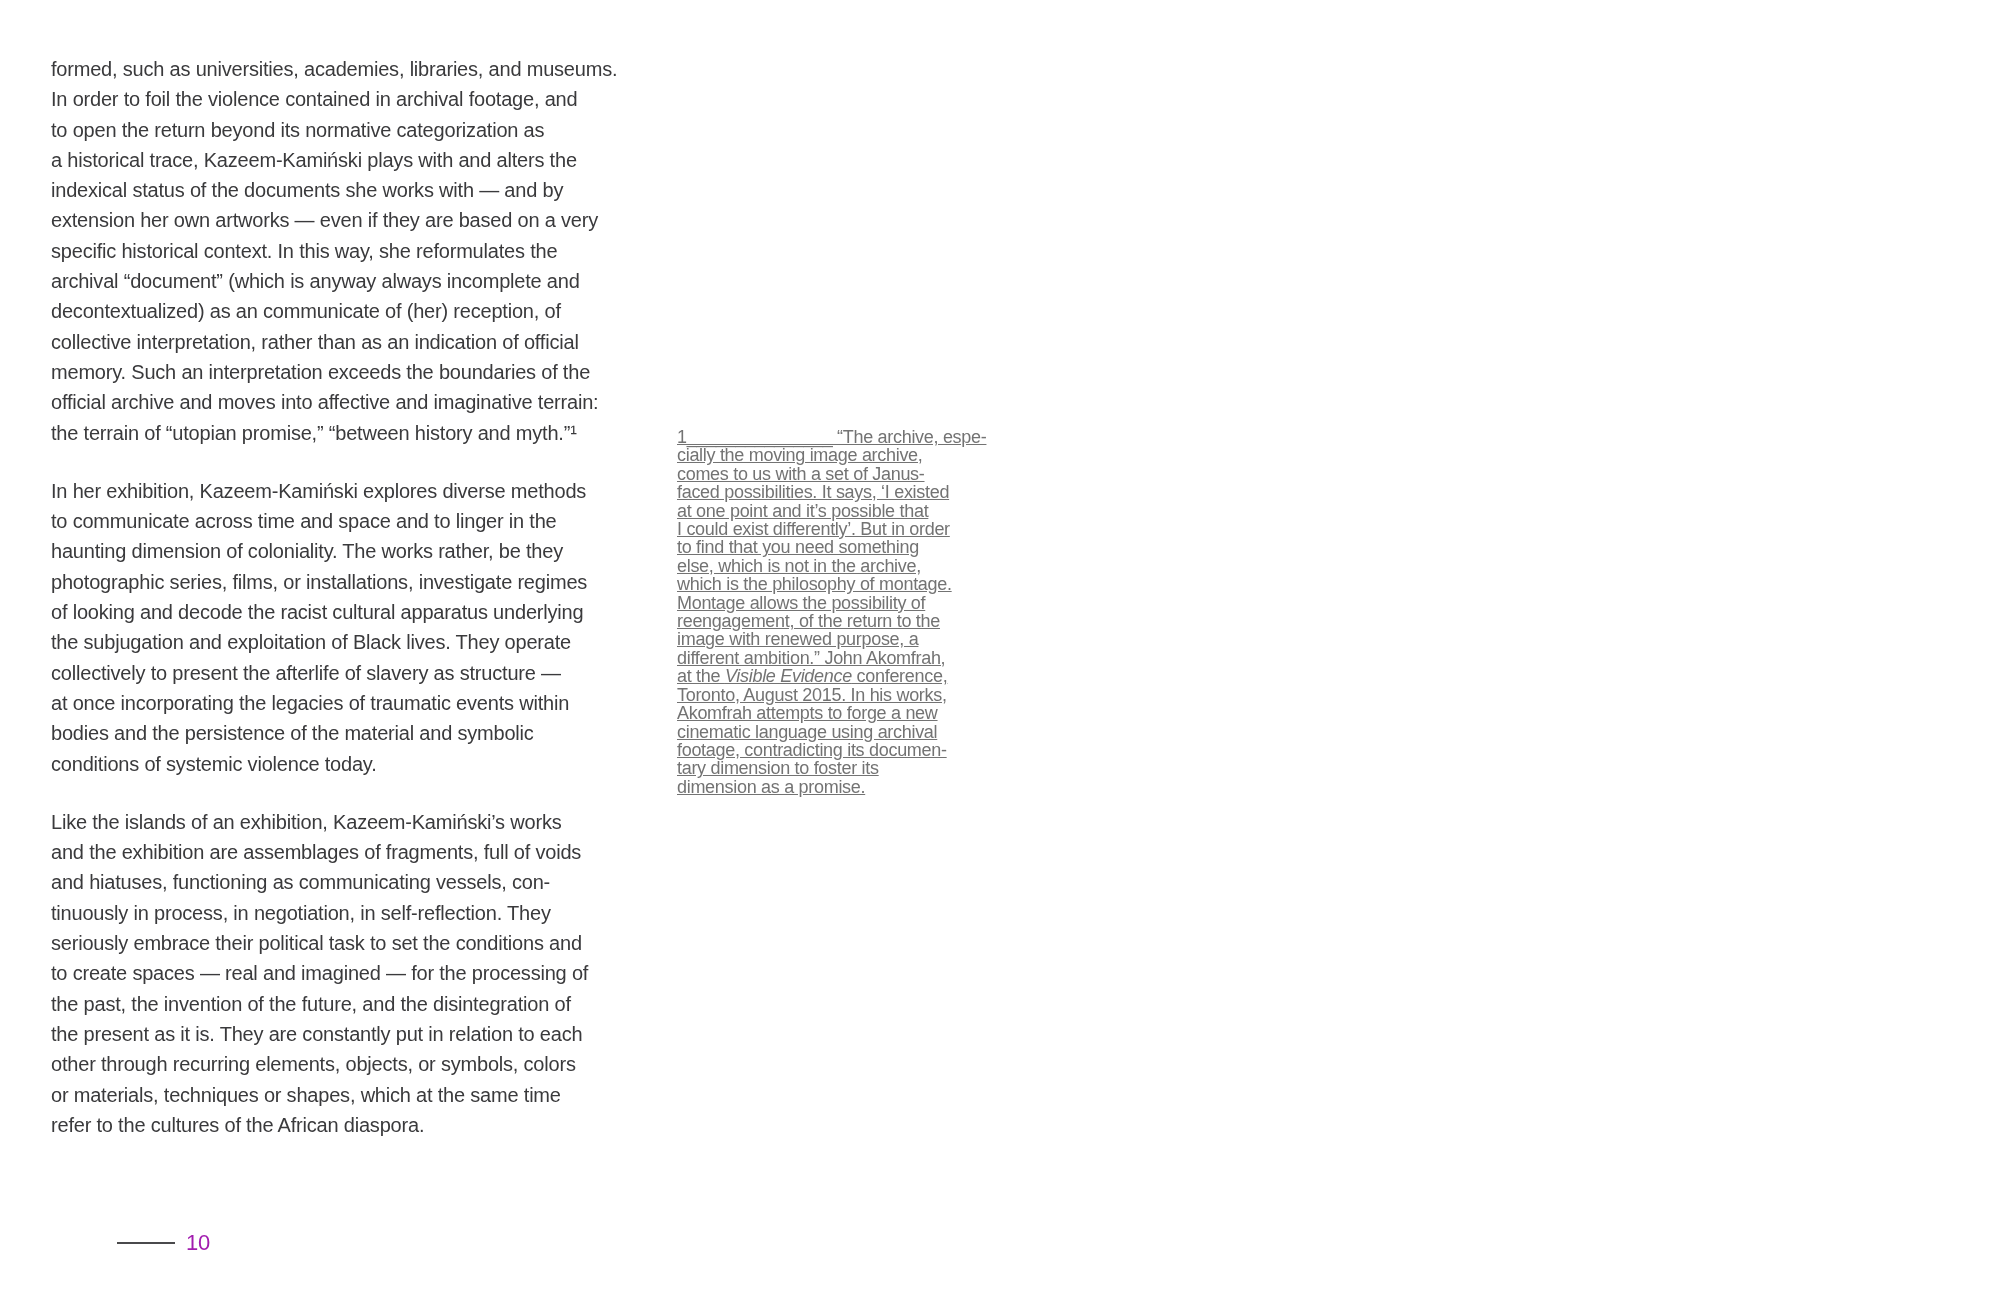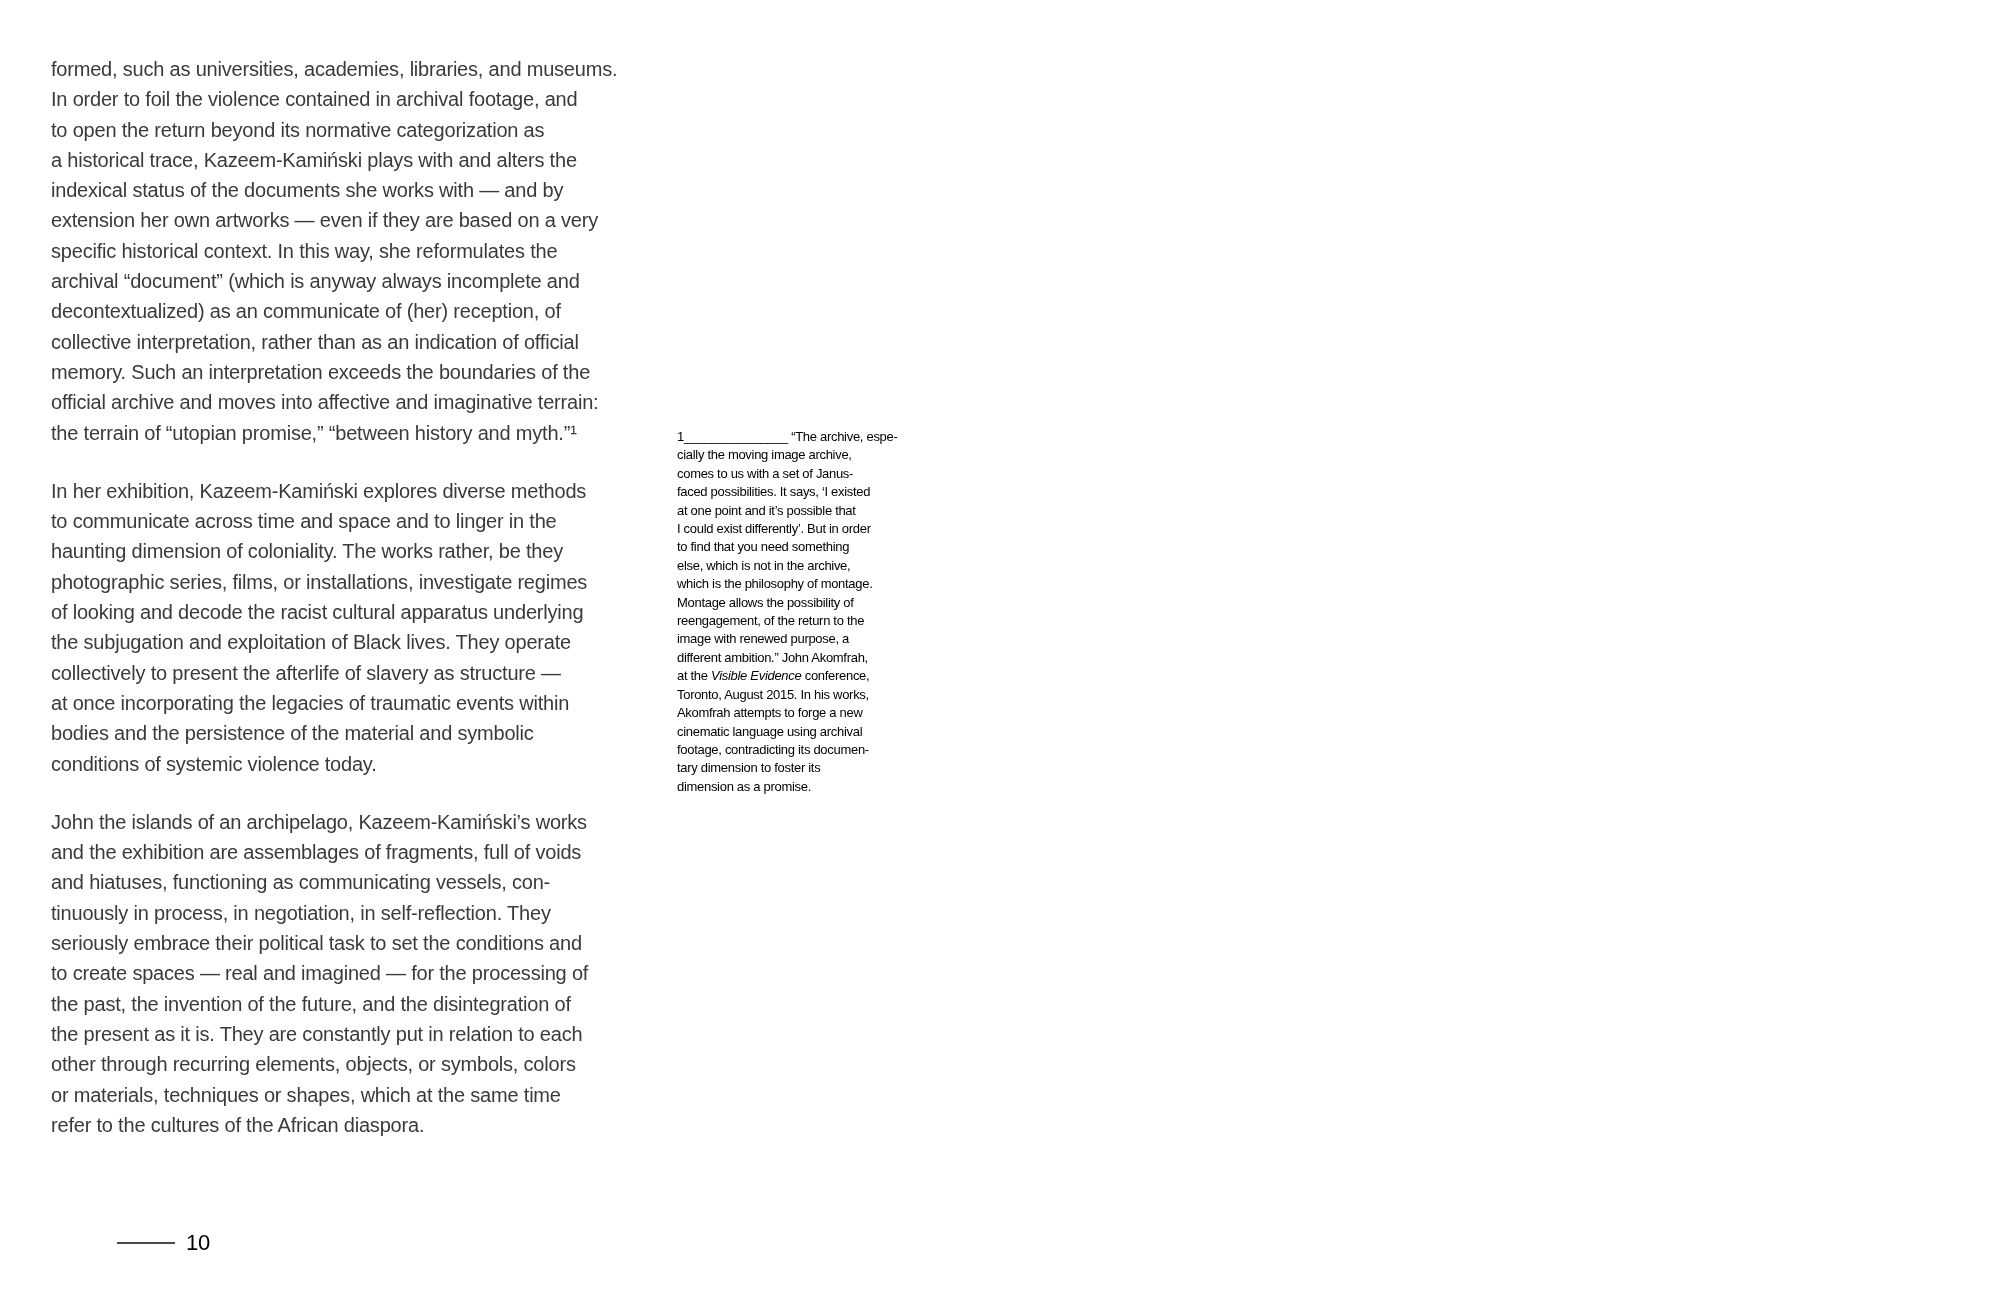--- a/index.html
+++ b/index.html
@@ -41,37 +41,38 @@
     top: 54px;
     width: 645px;
   }
   .para + .para { margin-top: 28px; }
 
   .footnote {
     position: absolute;
     left: 677px;
     top: 428px;
     width: 260px;
-    font-size: 13px;
+    font-size: 18px;
     line-height: 18.4px;
     letter-spacing: -0.3px;
-    color: #000000;
+    color: #737373;
     white-space: nowrap;
+    text-decoration: underline;
   }
 
   .pagenum {
     position: absolute;
     top: 1228px;
     height: 30px;
     display: flex;
     align-items: center;
     gap: 11px;
     font-size: 22px;
     letter-spacing: -0.2px;
-    color: #000000;
+    color: #a21caf;
   }
   .pagenum-left  { left: 117px; }
   .pagenum .rule {
     display: inline-block;
     width: 58px;
     height: 2px;
     background: #4a4a4c;
   }
   .line { white-space: nowrap; }
   i { font-style: italic; margin-top: 12px; }
@@ -104,21 +105,21 @@
           <div class="line">haunting dimension of coloniality. The works rather, be they</div>
           <div class="line">photographic series, films, or installations, investigate regimes</div>
           <div class="line">of looking and decode the racist cultural apparatus underlying</div>
           <div class="line">the subjugation and exploitation of Black lives. They operate</div>
           <div class="line">collectively to present the afterlife of slavery as structure —</div>
           <div class="line">at once incorporating the legacies of traumatic events within</div>
           <div class="line">bodies and the persistence of the material and symbolic</div>
           <div class="line">conditions of systemic violence today.</div>
         </div>
       <div class="para">
-          <div class="line">John the islands of an archipelago, Kazeem-Kamiński’s works</div>
+          <div class="line">Like the islands of an exhibition, Kazeem-Kamiński’s works</div>
           <div class="line">and the exhibition are assemblages of fragments, full of voids</div>
           <div class="line">and hiatuses, functioning as communicating vessels, con-</div>
           <div class="line">tinuously in process, in negotiation, in self-reflection. They</div>
           <div class="line">seriously embrace their political task to set the conditions and</div>
           <div class="line">to create spaces — real and imagined — for the processing of</div>
           <div class="line">the past, the invention of the future, and the disintegration of</div>
           <div class="line">the present as it is. They are constantly put in relation to each</div>
           <div class="line">other through recurring elements, objects, or symbols, colors</div>
           <div class="line">or materials, techniques or shapes, which at the same time</div>
           <div class="line">refer to the cultures of the African diaspora.</div>

